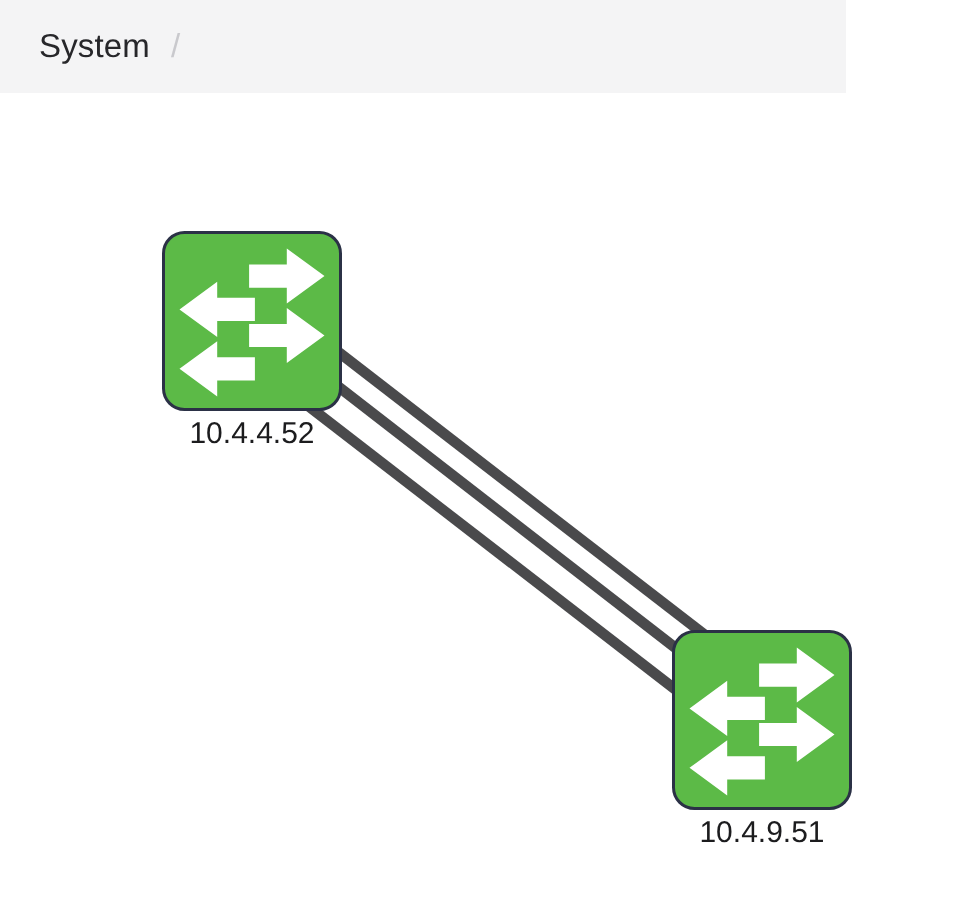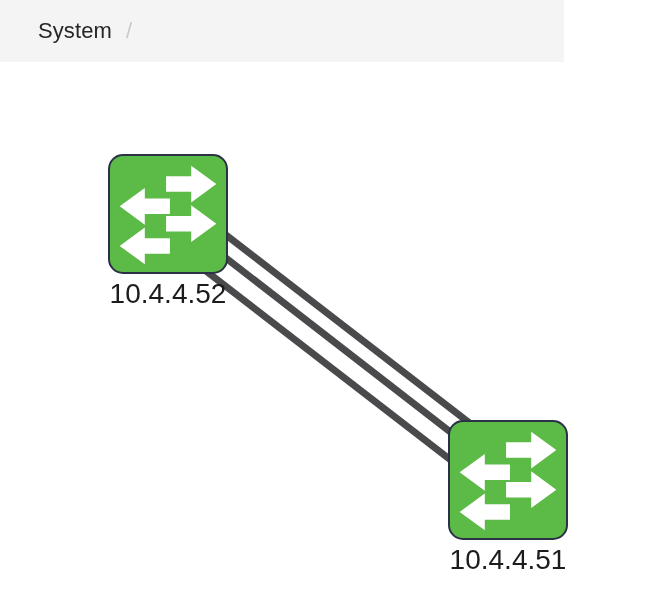--- a/index.html
+++ b/index.html
@@ -19,21 +19,21 @@
   #header-bar {
     position: absolute;
     left: 0;
     top: 0;
     width: 564px;
     height: 62px;
     background: #f4f4f5;
     display: flex;
     align-items: center;
     box-sizing: border-box;
-    padding-left: 38px;
+    padding-left: 26px;
   }
   #breadcrumb {
     display: flex;
     align-items: center;
     font-size: 22px;
     letter-spacing: 0.1px;
   }
   .crumb-current {
     color: #27272a;
     font-weight: 400;
@@ -85,21 +85,21 @@
     display: block;
     width: 100%;
     height: 100%;
   }
   .node-label {
     position: absolute;
     left: -110px;
     top: 64px;
     width: 220px;
     text-align: center;
-    font-size: 28px;
+    font-size: 20px;
     color: #1c1c1e;
     white-space: nowrap;
   }
 </style>
 </head>
 <body>
 
 <div id="header-bar">
   <div id="breadcrumb">
     <span class="crumb-current">System</span>
@@ -139,16 +139,16 @@
 
     <path d="M58 21 H84 V10 L110 29 L84 48 V37 H58 Z" fill="#ffffff"></path>
 
     <path d="M62 44 H36 V33 L10 52 L36 71 V60 H62 Z" fill="#ffffff"></path>
 
     <path d="M58 62 H84 V51 L110 70 L84 89 V78 H58 Z" fill="#ffffff"></path>
 
     <path d="M62 85 H36 V74 L10 93 L36 112 V101 H62 Z" fill="#ffffff"></path>
   </svg>
 </div>
-        <div class="node-label" style="color: rgb(28, 28, 30);">10.4.4.51</div>
+        <div class="node-label" style="color: rgb(28, 28, 30);">10.4.9.51</div>
       </div>
     </div>
 </div>
 
 </body></html>

